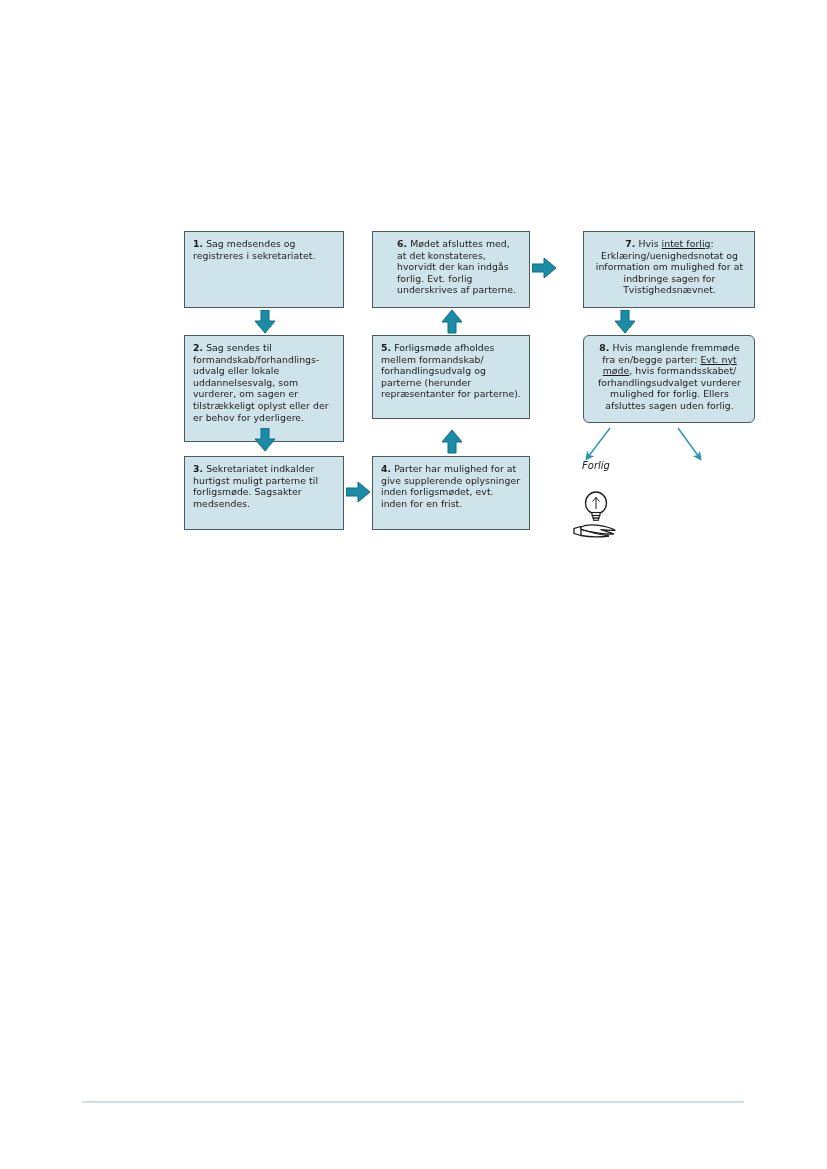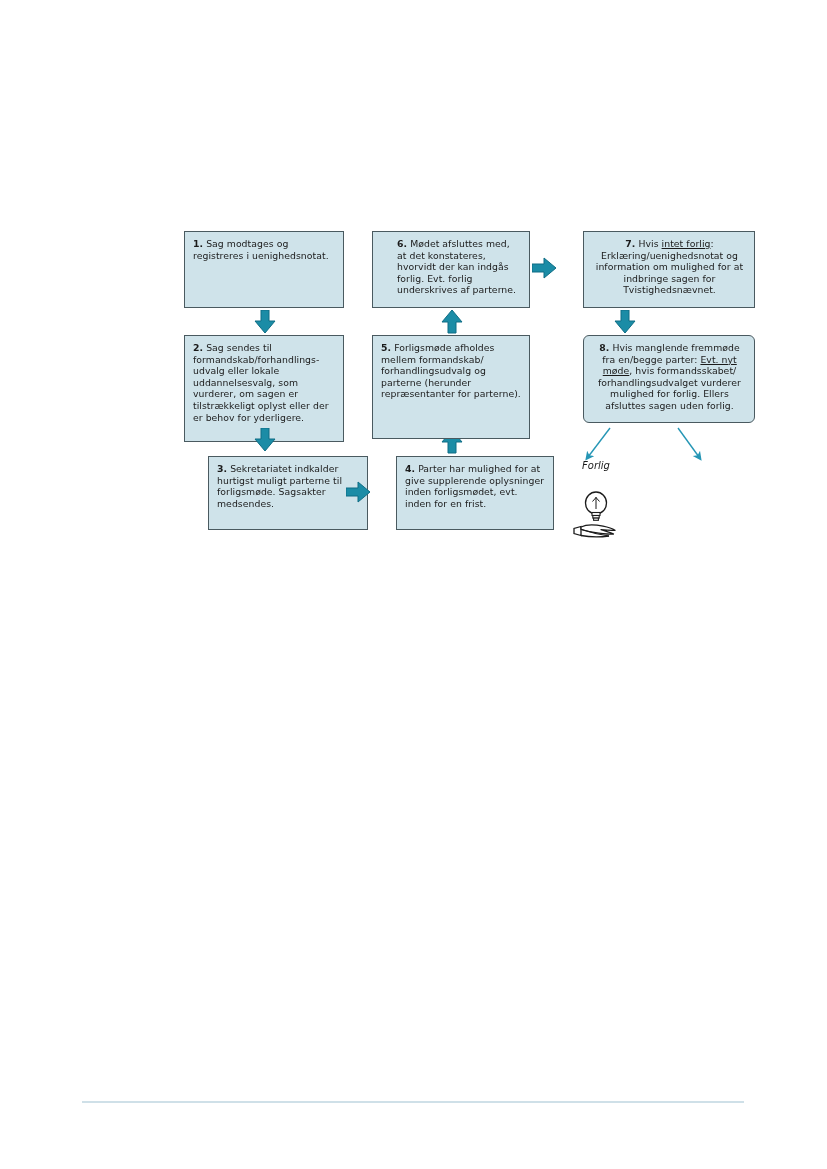--- a/index.html
+++ b/index.html
@@ -38,27 +38,27 @@
   .box u { text-decoration: underline; }
 
   
   .col1 { left: 184px; width: 160px; }
   .col2 { left: 372px; width: 158px; }
   .col3 { left: 583px; width: 172px; text-align: center; }
 
   
   .row1 { top: 231px; }
   .row2 { top: 335px; }
-  .row3 { top: 456px; margin-left: 24px; }
+  .row3 { top: 456px; }
 
   #box1 { height: 77px; }
   #box2 { height: 107px; }
   #box3 { height: 74px; }
   #box4 { height: 74px; }
-  #box5 { height: 104px; }
+  #box5 { height: 84px; }
   #box6 { height: 77px; padding-left: 24px; }
   #box7 { height: 77px; }
   #box8 { height: 88px; border-radius: 6px; }
 
   
   .arrow {
     position: absolute;
   }
   .arrow svg { display: block; }
 
@@ -99,21 +99,21 @@
     background: #cfe0e8;
   }
 </style>
 </head>
 <body>
 
 <div id="page">
 
   <div class="box col1 row1" id="box1">
     <b>1.</b>
-    <span>Sag modtages og registreres i uenighedsnotat.</span>
+    <span>Sag medsendes og registreres i sekretariatet.</span>
   </div>
 
   <div class="arrow" id="arrow-1-2" style="left:254px; top:310px;">
     <svg width="22" height="24" viewBox="0 0 22 24">
       <polygon points="7,0 15,0 15,11 21,11 11,23 1,11 7,11" fill="#1b8ca6" stroke="#0f6d85" stroke-width="1"></polygon>
     </svg>
   </div>
 
   <div class="box col1 row2" id="box2">
     <b>2.</b>

